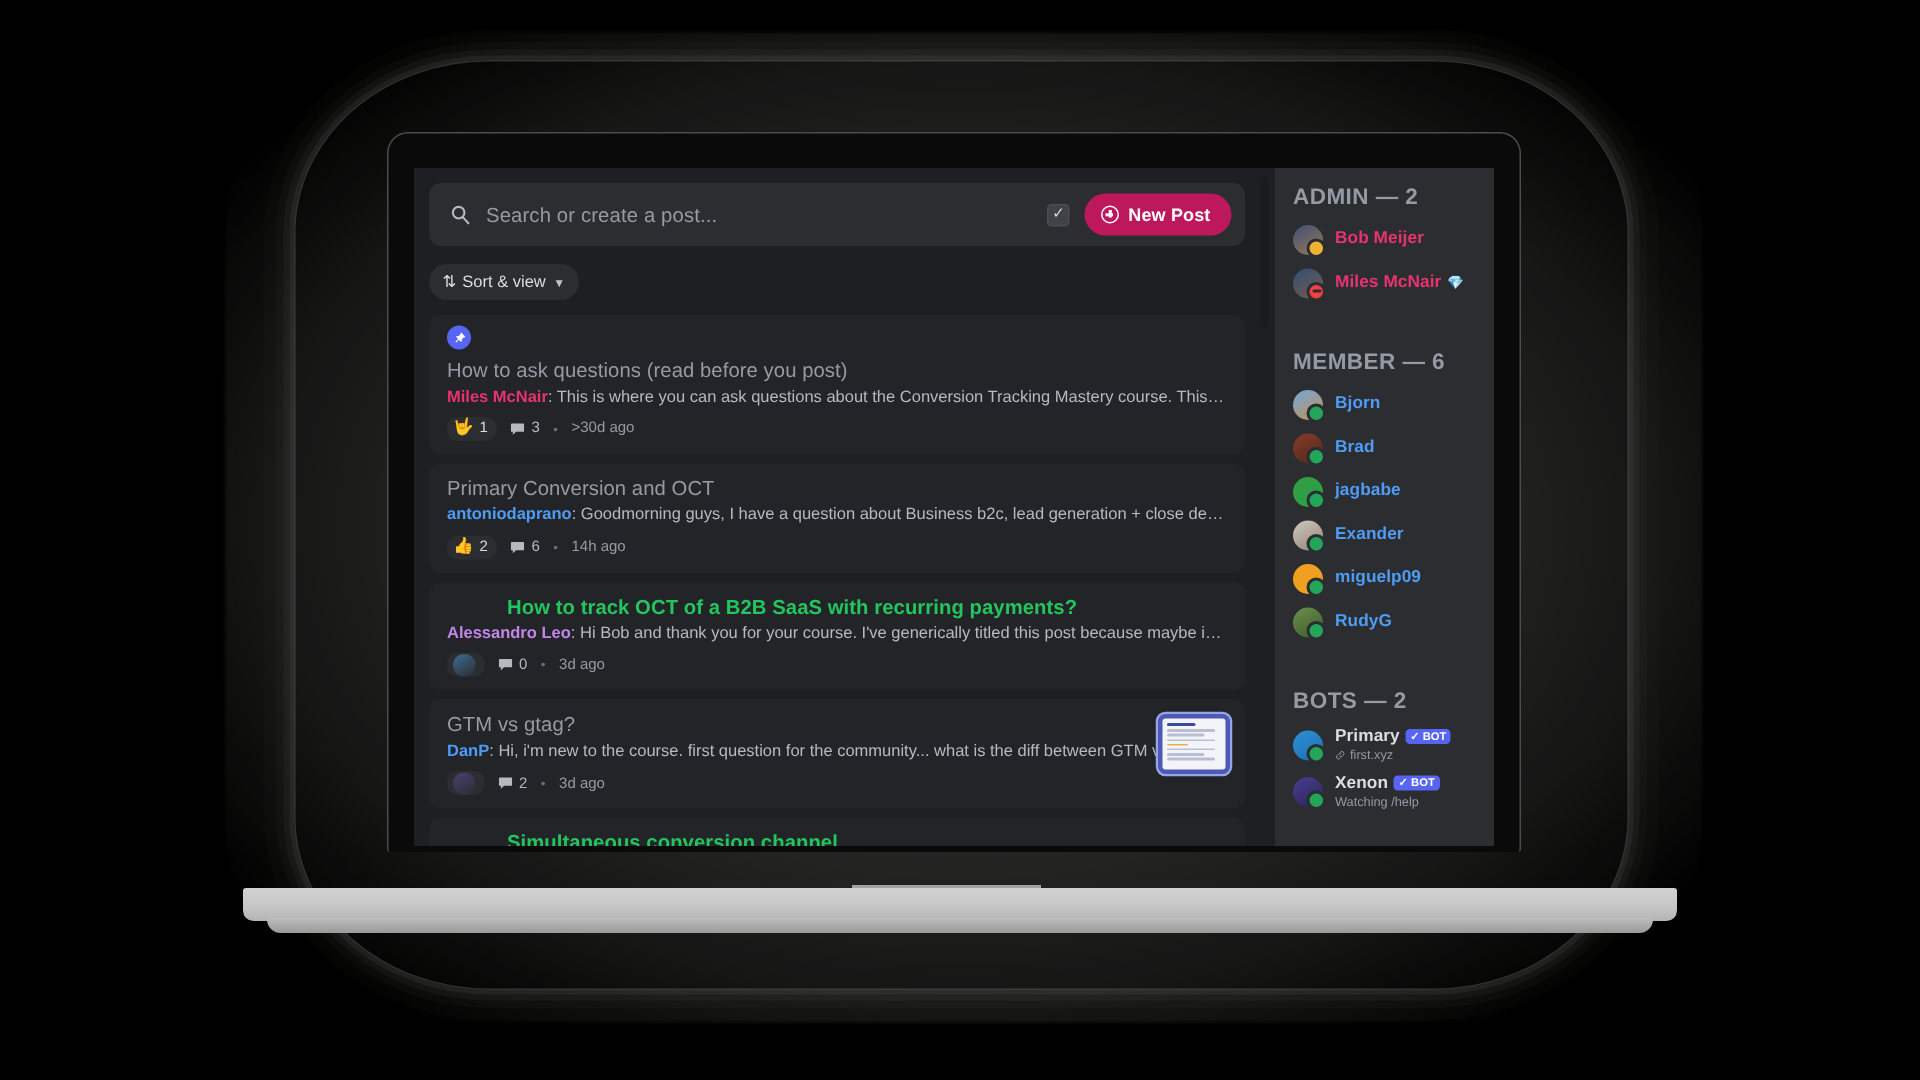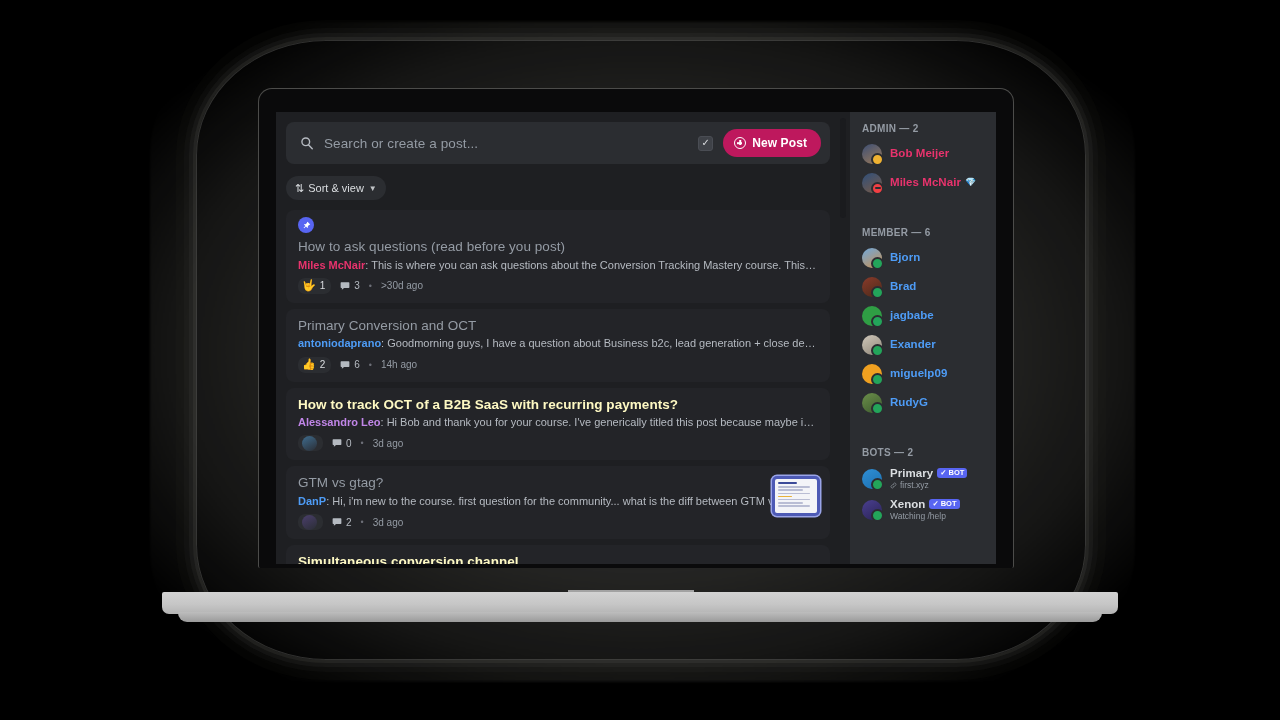--- a/index.html
+++ b/index.html
@@ -150,21 +150,21 @@
     width: 16px; height: 16px; border-radius: 50%;
     background: #5865f2; display: flex; align-items: center; justify-content: center;
     margin-bottom: 6px;
   }
   .pin-badge svg { width: 9px; height: 9px; }
   .post-title {
     font-size: 13.5px; font-weight: bold; letter-spacing: .05px;
     margin-bottom: 3px; line-height: 1.15;
   }
   .post-title.read { color: #949ba4; font-weight: normal; }
-  .post-title.unread { color: #fef9c3; }
+  .post-title.unread { color: #22c55e; margin-left: 40px; }
   .post-snippet {
     font-size: 11px; color: #b5bac1; line-height: 1.3;
     white-space: nowrap; overflow: hidden; text-overflow: ellipsis;
     max-width: 519px;
   }
   .post-author { font-weight: bold; }
   .post-meta { display: flex; align-items: center; gap: 9px; margin-top: 6px; }
   .reaction {
     display: inline-flex; align-items: center; gap: 4px;
     background: #2b2d31; border-radius: 7px; padding: 1px 6px 1px 4px;
@@ -204,21 +204,21 @@
     position: absolute; left: 1px; top: 6px; width: 6px; height: 100px;
     background: #1a1b1e; border-radius: 4px;
   }
 
   
   .members {
     width: 146px; height: 452px; background: #2b2d31;
     padding: 11px 0 0 10px; overflow: hidden;
   }
   .group-head {
-    font-size: 10px; font-weight: bold; letter-spacing: .3px;
+    font-size: 15px; font-weight: bold; letter-spacing: .3px;
     color: #949ba4; text-transform: uppercase; margin: 0 0 5px 2px;
   }
   .group-head.sp { margin-top: 30px; }
   .member {
     display: flex; align-items: center; gap: 8px;
     height: 29px; padding-left: 2px; cursor: pointer; border-radius: 4px;
   }
   .m-av-wrap { position: relative; width: 20px; height: 20px; flex: 0 0 auto; }
   .m-av { width: 20px; height: 20px; border-radius: 50%; overflow: hidden; display:block; }
   .m-status {

